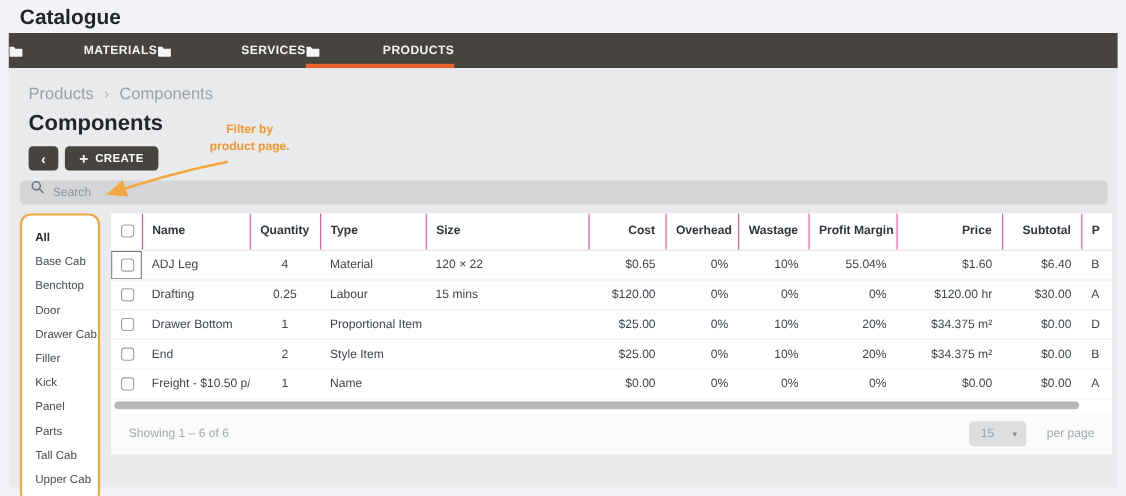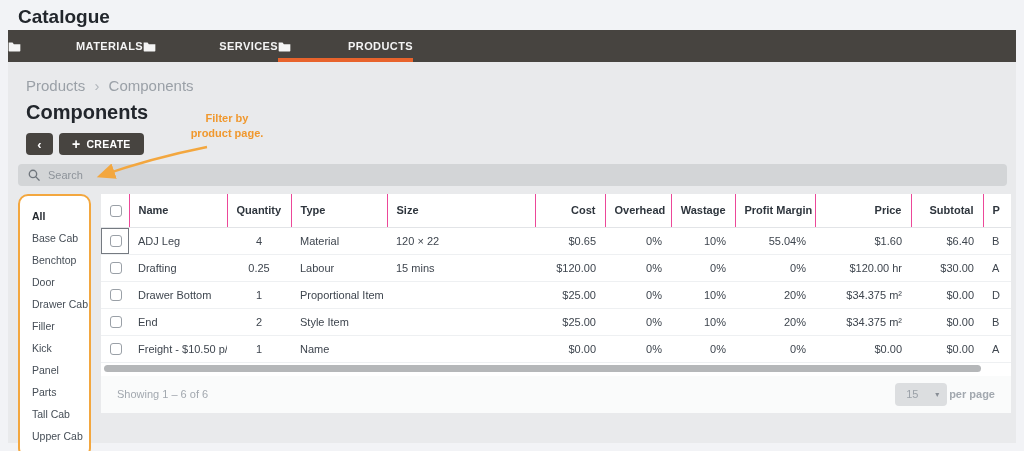--- a/index.html
+++ b/index.html
@@ -38,21 +38,21 @@
   .breadcrumb .sep { margin: 0 5px; color: #b0b5bb; }
   .section-title { font-size: 20px; font-weight: bold; color: #22262c; margin: 7px 0 9px 8px; }
   .actions { display: flex; gap: 6px; margin-left: 8px; height: 22px; }
   .btn { background: #474440; color: #fff; border: none; border-radius: 4px;
          display: flex; align-items: center; justify-content: center; cursor: pointer; }
   .btn-back { width: 27px; font-size: 13px; font-weight: bold; }
   .btn-create { padding: 0 13px; gap: 6px; font-size: 10.5px; font-weight: bold; letter-spacing: .3px; }
   .btn-create .plus { font-size: 14px; font-weight: bold; line-height: 1; }
   .searchbar {
     margin: 9px 4px 8px 0; height: 22px; background: #d3d5d7; border-radius: 4px;
-    display: flex; align-items: center; padding: 0 10px; gap: 8px;
+    display: flex; padding: 0 10px; gap: 8px;
   }
   .searchbar input {
     flex: 1; border: none; outline: none; background: transparent;
     font-size: 11px; color: #4a525b; font-family: "Liberation Sans", sans-serif;
   }
   .searchbar input::placeholder { color: #8d939a; }
   
   .main { display: flex; gap: 10px; align-items: flex-start; }
   .filter-box {
     width: 73px; background: #fff; border: 2px solid #f3a73f; border-radius: 10px;
@@ -78,28 +78,28 @@
     display: inline-block; vertical-align: middle; background: #fff; cursor: pointer;
   }
   td.focused { box-shadow: inset 0 0 0 1px #757a81; }
   .hscroll { height: 13px; padding: 2px 3px; }
   .hscroll .thumb { height: 7px; width: 97%; background: #b5b7b9; border-radius: 4px; cursor: pointer; }
   .tfooter {
     height: 37px; background: #fafbfb; display: flex; align-items: center;
     justify-content: space-between; padding: 0 16px;
   }
   .tfooter .left { font-size: 11px; color: #a2a8af; }
-  .tfooter .right { display: flex; align-items: center; gap: 2px; }
+  .tfooter .right { display: flex; align-items: center; gap: 19px; }
   .pp-select {
     width: 52px; height: 23px; background: #dcdee0; border-radius: 4px;
     display: flex; align-items: center; justify-content: space-between;
     padding: 0 8px 0 11px; font-size: 11px; color: #9ba1a8; cursor: pointer;
   }
   .pp-select .caret { font-size: 8px; color: #888e95; }
-  .pp-label { font-size: 11px; color: #a2a8af; font-weight: bold; }
+  .pp-label { font-size: 11px; color: #a2a8af; }
   
   .annotation-layer { position: absolute; left: 0; top: 0; width: 1024px; height: 451px;
     pointer-events: none; z-index: 5; }
   .annotation-text {
     position: absolute; left: 168px; top: 111px; width: 118px; text-align: center;
     font-size: 11px; font-weight: bold; color: #f0982e; line-height: 1.4;
   }
 </style>
 </head>
 <body>

